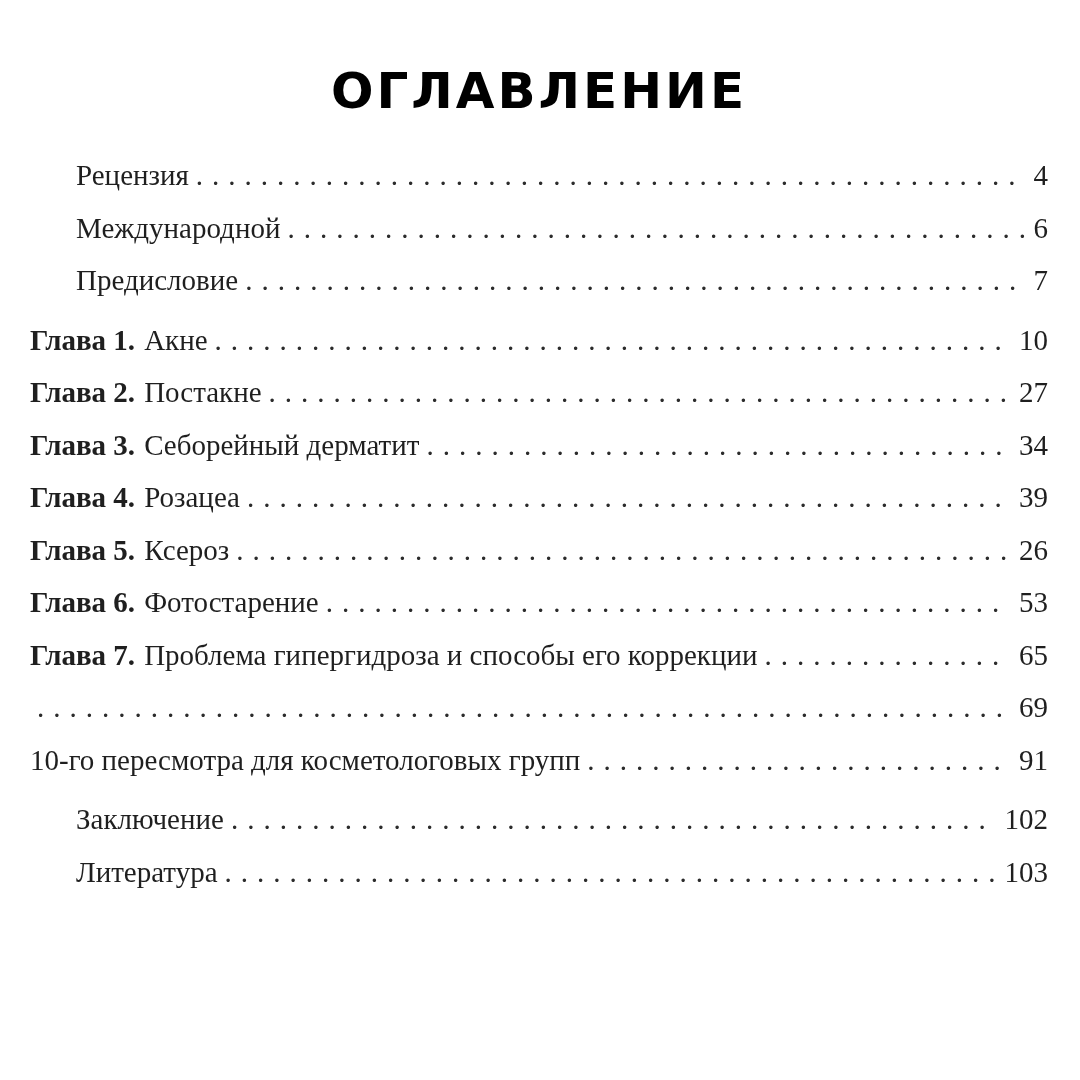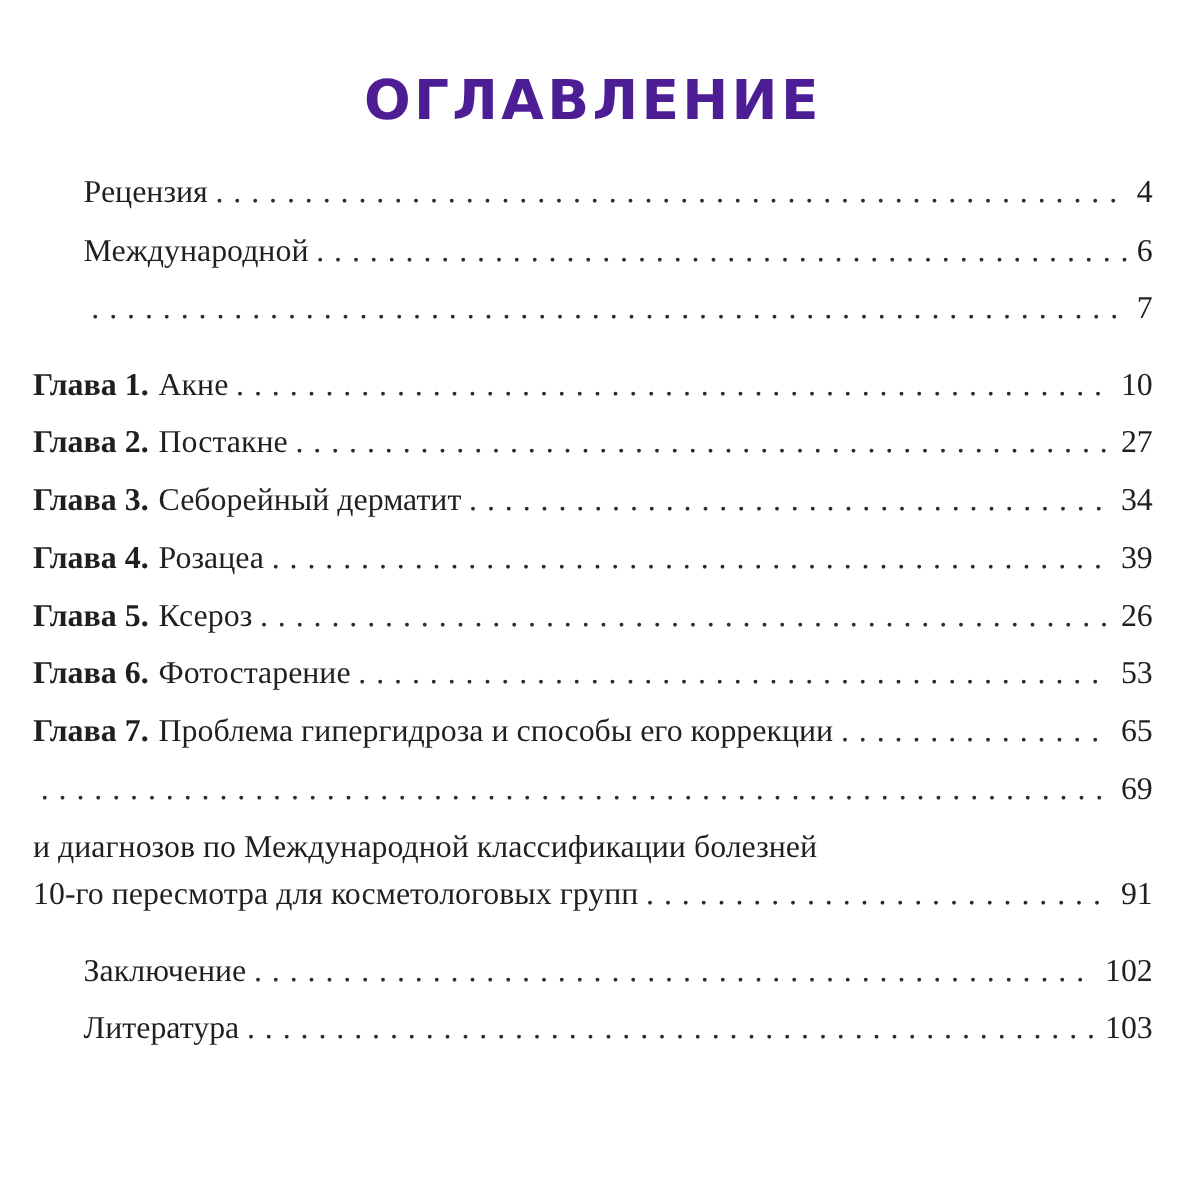--- a/index.html
+++ b/index.html
@@ -18,34 +18,34 @@
     box-sizing: border-box;
     padding: 62px 32px 0 30px;
   }
   .title {
     margin: 0 0 34px 0;
     text-align: center;
     font-family: "DejaVu Sans", "Liberation Sans", sans-serif;
     font-weight: 700;
     font-size: 50px;
     letter-spacing: 3px;
-    color: #4c1d95;
+    color: #000000;
   }
   .toc {
     font-size: 29px;
     line-height: 1.5;
   }
   .toc-entry {
     margin-bottom: 9px;
   }
   .toc-entry.indent .line {
     padding-left: 46px;
   }
   .toc-entry.spaced {
-    margin-top: 26px;
+    margin-top: 16px;
   }
   .line {
     display: block;
   }
   .line.last {
     display: flex;
     align-items: baseline;
   }
   .label {
     flex: none;
@@ -84,20 +84,21 @@
       </div>
       <div class="toc-entry indent">
         <div class="line last">
           <span class="label"><span>Международной</span></span>
           <span class="leader">........................................................................................................................</span>
           <span class="page-num">6</span>
         </div>
       </div>
       <div class="toc-entry indent">
         <div class="line last">
+          <span class="label"><span>Предисловие</span></span>
           <span class="leader">........................................................................................................................</span>
           <span class="page-num">7</span>
         </div>
       </div>
       <div class="toc-entry spaced">
         <div class="line last">
           <span class="label"><span class="chapter">Глава 1.</span><span>Акне</span></span>
           <span class="leader">........................................................................................................................</span>
           <span class="page-num">10</span>
         </div>
@@ -144,21 +145,20 @@
           <span class="page-num">65</span>
         </div>
       </div>
       <div class="toc-entry">
         <div class="line last">
           <span class="leader">........................................................................................................................</span>
           <span class="page-num">69</span>
         </div>
       </div>
       <div class="toc-entry">
-        <div class="line"><span class="label"><span>и диагнозов по Международной классификации болезней</span></span></div>
         <div class="line last">
           <span class="label"><span>10-го пересмотра для косметологовых групп</span></span>
           <span class="leader">........................................................................................................................</span>
           <span class="page-num">91</span>
         </div>
       </div>
       <div class="toc-entry indent spaced">
         <div class="line last">
           <span class="label"><span>Заключение</span></span>
           <span class="leader">........................................................................................................................</span>

